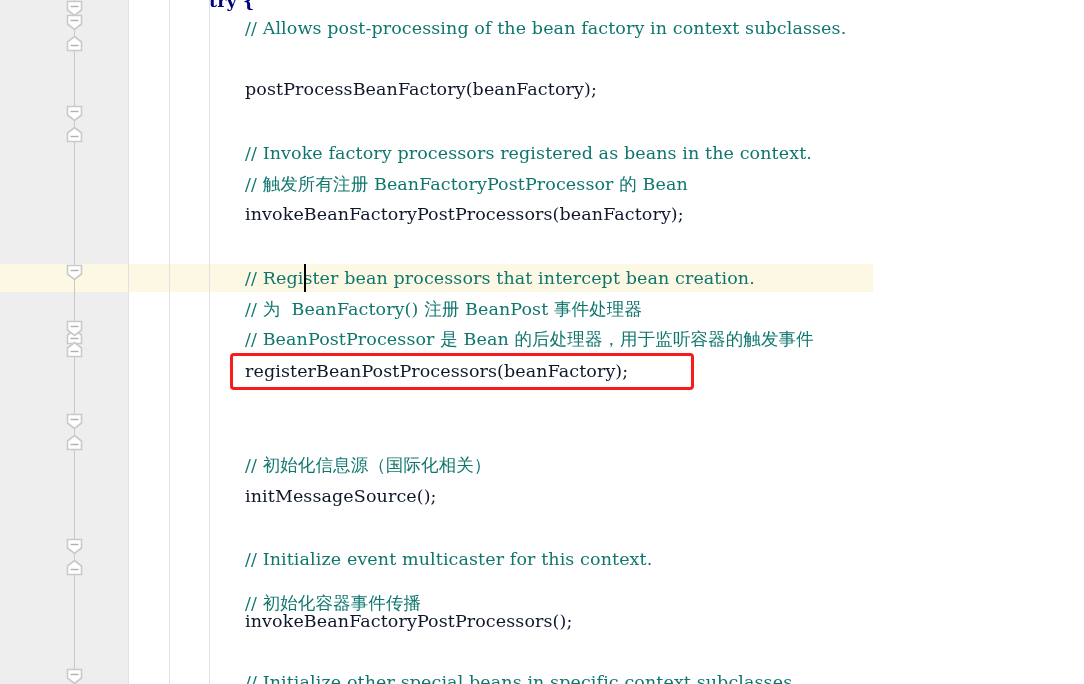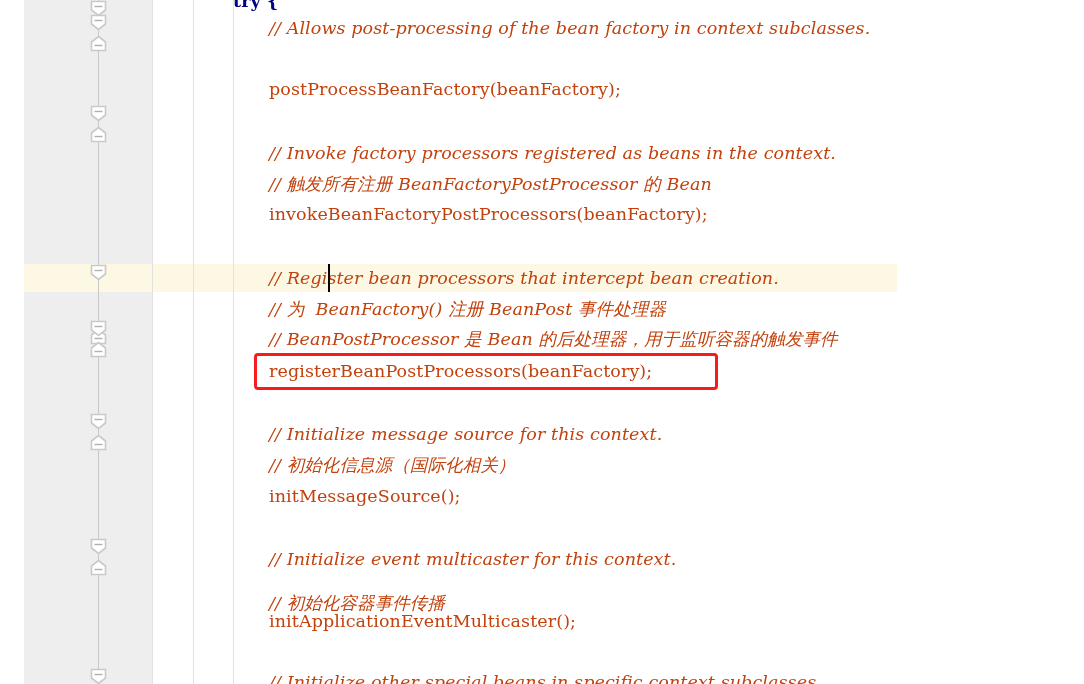--- a/index.html
+++ b/index.html
@@ -13,21 +13,20 @@
     overflow: hidden;
     font-family: "DejaVu Serif", "Liberation Serif", serif;
   }
 
   #editor {
     position: relative;
     width: 873px;
     height: 684px;
     background: #ffffff;
     overflow: hidden;
-    margin-left: 24px;
   }
 
   
   .gutter {
     position: absolute;
     left: 0;
     top: 0;
     width: 128px;
     height: 684px;
     background: #eeeeee;
@@ -96,25 +95,24 @@
     height: 28px;
     line-height: 28px;
     white-space: pre;
     font-size: 17.5px;
     letter-spacing: 0.1px;
     font-family: "DejaVu Serif", "Liberation Serif", serif;
   }
   .code-line .ind { display: inline-block; }
 
   .tok-comment {
-    color: #c2410c;
-    font-style: italic;
+    color: #0f766e;
   }
   .tok-code {
-    color: #c2410c;
+    color: #0f172a;
   }
   .tok-keyword {
     color: #000080;
     font-weight: bold;
   }
 
   
   .annotation-box {
     position: absolute;
     border: 3px solid #f81b1b;
@@ -244,27 +242,26 @@
       <div class="code-line" style="top: 106px;"><span class="ind" style="width: 245px;"></span><span class="tok-code"></span></div>
       <div class="code-line" style="top: 139px;"><span class="ind" style="width: 245px;"></span><span class="tok-comment">// Invoke factory processors registered as beans in the context.</span></div>
       <div class="code-line" style="top: 170px;"><span class="ind" style="width: 245px;"></span><span class="tok-comment">// 触发所有注册 BeanFactoryPostProcessor 的 Bean</span></div>
       <div class="code-line" style="top: 200px;"><span class="ind" style="width: 245px;"></span><span class="tok-code">invokeBeanFactoryPostProcessors(beanFactory);</span></div>
       <div class="code-line" style="top: 232px;"><span class="ind" style="width: 245px;"></span><span class="tok-code"></span></div>
       <div class="code-line" style="top: 264px; border-radius: 10px;"><span class="ind" style="width: 245px;"></span><span class="tok-comment">// Register bean processors that intercept bean creation.</span></div>
       <div class="code-line" style="top: 295px;"><span class="ind" style="width: 245px;"></span><span class="tok-comment">// 为  BeanFactory() 注册 BeanPost 事件处理器</span></div>
       <div class="code-line" style="top: 325px;"><span class="ind" style="width: 245px;"></span><span class="tok-comment">// BeanPostProcessor 是 Bean 的后处理器，用于监听容器的触发事件</span></div>
       <div class="code-line" style="top: 357px;"><span class="ind" style="width: 245px;"></span><span class="tok-code">registerBeanPostProcessors(beanFactory);</span></div>
       <div class="code-line" style="top: 389px;"><span class="ind" style="width: 245px;"></span><span class="tok-code"></span></div>
-      <div class="code-line" style="top: 420px;"><span class="ind" style="width: 245px;"></span><span class="tok-comment">// Initialize message source for this context.</span></div>
       <div class="code-line" style="top: 451px;"><span class="ind" style="width: 245px;"></span><span class="tok-comment">// 初始化信息源（国际化相关）</span></div>
       <div class="code-line" style="top: 482px;"><span class="ind" style="width: 245px;"></span><span class="tok-code">initMessageSource();</span></div>
       <div class="code-line" style="top: 513px;"><span class="ind" style="width: 245px;"></span><span class="tok-code"></span></div>
       <div class="code-line" style="top: 545px;"><span class="ind" style="width: 245px;"></span><span class="tok-comment">// Initialize event multicaster for this context.</span></div>
       <div class="code-line" style="top: 589px;"><span class="ind" style="width: 245px;"></span><span class="tok-comment">// 初始化容器事件传播</span></div>
-      <div class="code-line" style="top: 607px;"><span class="ind" style="width: 245px;"></span><span class="tok-code">initApplicationEventMulticaster();</span></div>
+      <div class="code-line" style="top: 607px;"><span class="ind" style="width: 245px;"></span><span class="tok-code">invokeBeanFactoryPostProcessors();</span></div>
       <div class="code-line" style="top: 638px;"><span class="ind" style="width: 245px;"></span><span class="tok-code"></span></div>
       <div class="code-line" style="top: 668px;"><span class="ind" style="width: 245px;"></span><span class="tok-comment">// Initialize other special beans in specific context subclasses.</span></div>
     </div>
 
   <div class="annotation-box" id="annotation-box" style="left: 230px; top: 353px; width: 464px; height: 37px; border-color: rgb(248, 27, 27);"></div>
 
   <div class="caret" id="caret" style="left: 304px; top: 264px; height: 28px; background: rgb(0, 0, 0);"></div>
 
 </div>
 

